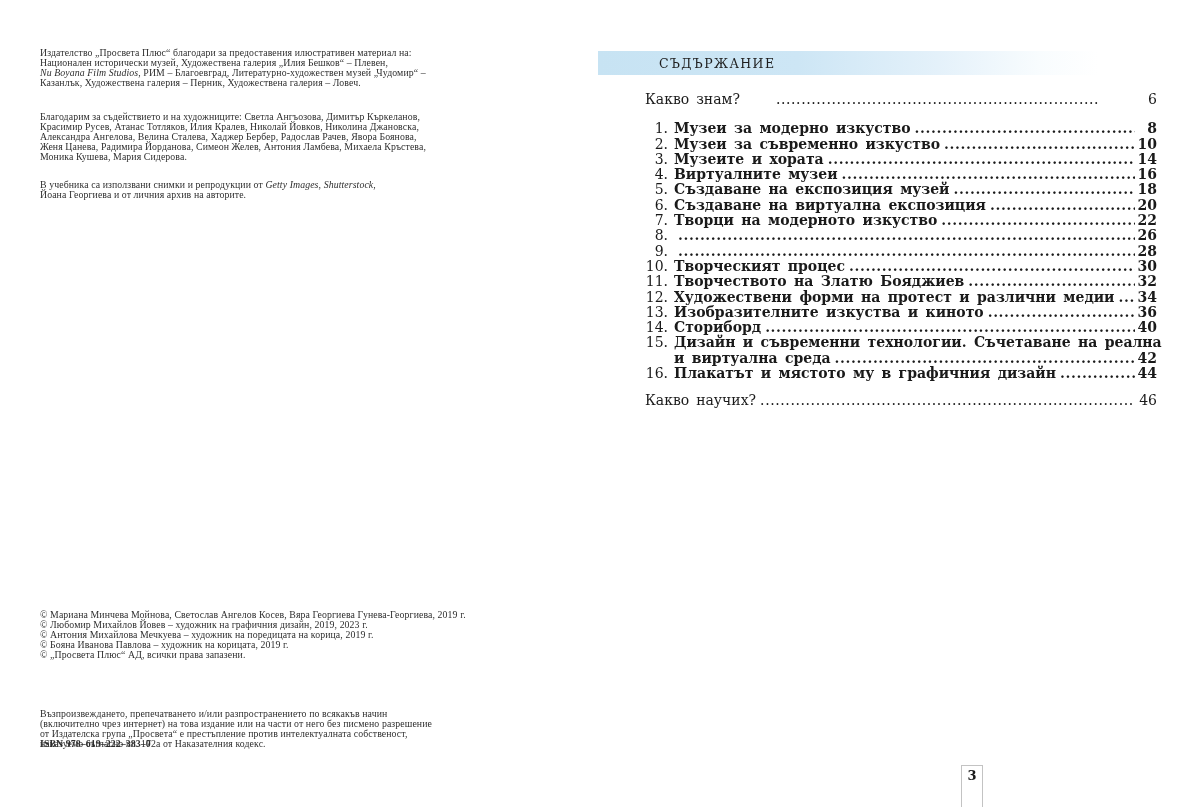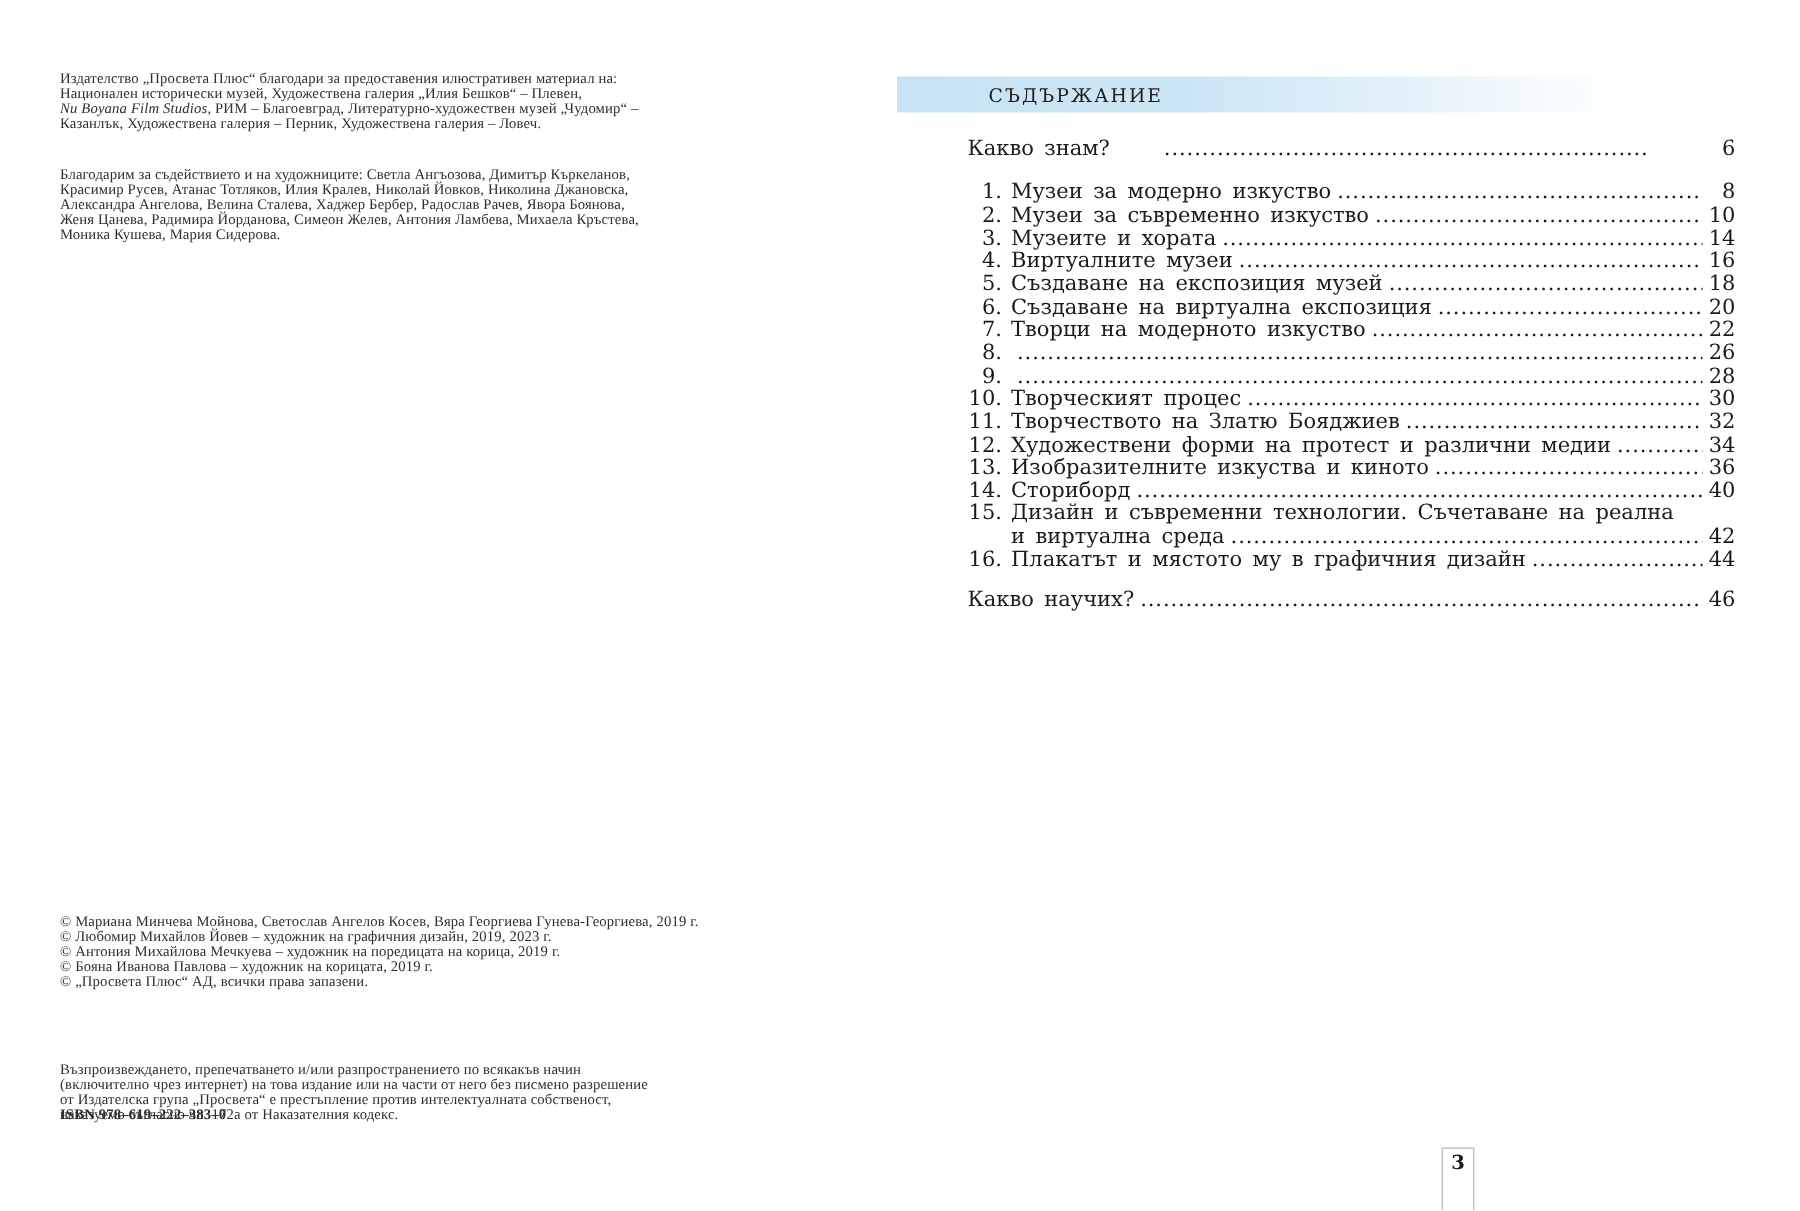--- a/index.html
+++ b/index.html
@@ -51,21 +51,21 @@
     font-size: 14px;
     line-height: 15.3px;
     color: #1a1a1a;
     word-spacing: 2.5px;
   }
   .toc-row, .ln { display: flex; align-items: baseline; }
   .toc-row.front { margin-bottom: 14px; gap: 35px; }
   .toc-row.back  { margin-top: 12px; }
   .toc-item { display: flex; }
   .num  { flex: none; width: 23px; text-align: right; margin-right: 6px; }
-  .bd   { flex: 1; min-width: 0; }
+  .bd   { flex: 1; min-width: 0; font-weight: bold; }
   .t    { flex: none; white-space: nowrap; }
   .dots {
     flex: 1; overflow: hidden; white-space: nowrap;
     margin-left: 4px; margin-right: 3px;
     letter-spacing: 0.6px;
     word-spacing: 0;
   }
   .dots.nogap { margin-left: 1px; }
   .pg   { flex: none; min-width: 19px; text-align: right; }
 
@@ -86,20 +86,21 @@
 </style>
 </head>
 <body>
 
 <div class="sheet">
 
   <div class="imprint" id="credits-illustrations">Издателство „Просвета Плюс“ благодари за предоставения илюстративен материал на:<br>Национален исторически музей, Художествена галерия „Илия Бешков“ – Плевен,<br><i>Nu Boyana Film Studios</i>, РИМ – Благоевград, Литературно-художествен музей „Чудомир“ –<br>Казанлък, Художествена галерия – Перник, Художествена галерия – Ловеч.</div>
 
   <div class="imprint" id="credits-artists">Благодарим за съдействието и на художниците: Светла Ангъозова, Димитър Къркеланов,<br>Красимир Русев, Атанас Тотляков, Илия Кралев, Николай Йовков, Николина Джановска,<br>Александра Ангелова, Велина Сталева, Хаджер Бербер, Радослав Рачев, Явора Боянова,<br>Женя Цанева, Радимира Йорданова, Симеон Желев, Антония Ламбева, Михаела Кръстева,<br>Моника Кушева, Мария Сидерова.</div>
 
+  <div class="imprint" id="credits-photos">В учебника са използвани снимки и репродукции от <i>Getty Images</i>, <i>Shutterstock</i>,<br>Йоана Георгиева и от личния архив на авторите.</div>
 
   <div class="imprint" id="copyright-block">© Мариана Минчева Мойнова, Светослав Ангелов Косев, Вяра Георгиева Гунева-Георгиева, 2019 г.<br>© Любомир Михайлов Йовев – художник на графичния дизайн, 2019, 2023 г.<br>© Антония Михайлова Мечкуева – художник на поредицата на корица, 2019 г.<br>© Бояна Иванова Павлова – художник на корицата, 2019 г.<br>©  „Просвета Плюс“ АД, всички права запазени.</div>
 
   <div class="imprint" id="legal-block">Възпроизвеждането, препечатването и/или разпространението по всякакъв начин<br>(включително чрез интернет) на това издание или на части от него без писмено разрешение<br>от Издателска група „Просвета“ е престъпление против интелектуалната собственост,<br>наказуемо съгласно чл. 172а от Наказателния кодекс.</div>
 
   <div class="imprint" id="isbn-line">ISBN 978–619–222–383–0</div>
 
   <div class="contents-bar">
     <span>СЪДЪРЖАНИЕ</span>
   </div>

